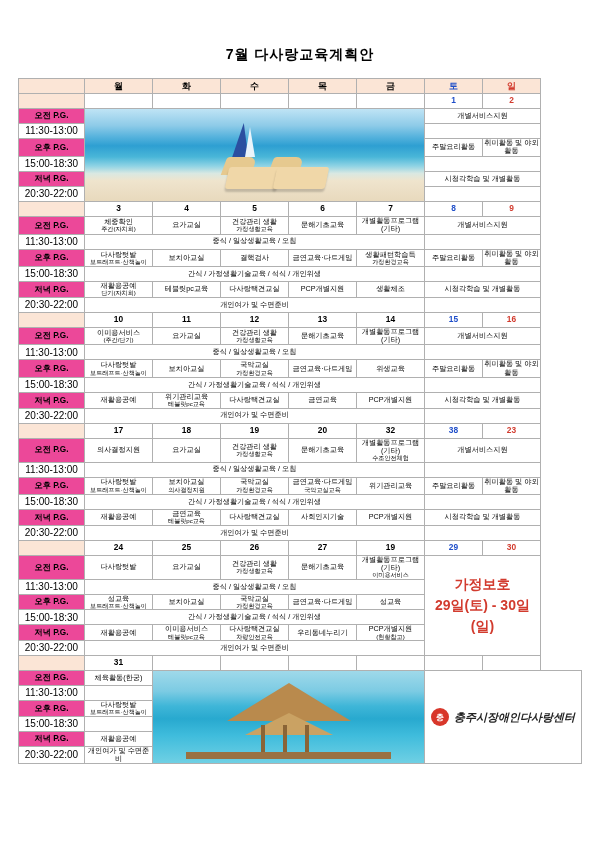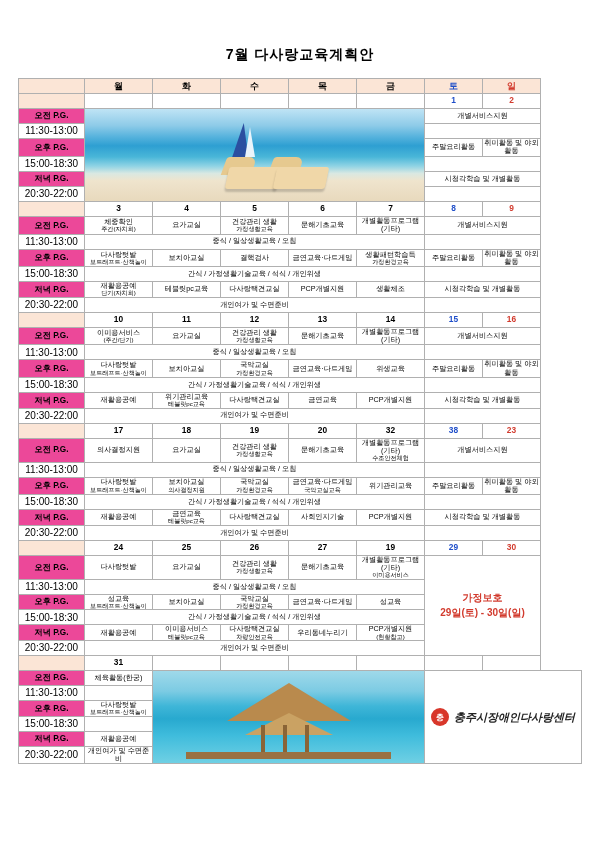--- a/index.html
+++ b/index.html
@@ -76,21 +76,21 @@
   .hut .deck{position:absolute;left:12%;right:12%;bottom:4px;height:7px;background:#9a7141;}
   .logo-wrap{
     position:relative;height:100%;display:flex;align-items:center;justify-content:center;gap:5px;
   }
   .logo-mark{
     width:18px;height:18px;border-radius:50%;background:#d8372b;color:#fff;
     font-size:8px;font-weight:bold;display:flex;align-items:center;justify-content:center;
   }
   .logo-text{font-size:11px;font-weight:bold;color:#222;font-style:italic;}
   .leftcol{background:#fbe5d6;}
-  .merge-note{font-size:10px;color:#d23b2e;font-weight:bold;line-height:1.5;}
+  .merge-note{font-size:14px;color:#d23b2e;font-weight:bold;line-height:1.5;}
 </style>
 </head>
 <body>
 
 <div class="page">
 
   <div class="title">7월  다사랑교육계획안</div>
 
   <table class="sched">
     <colgroup>

